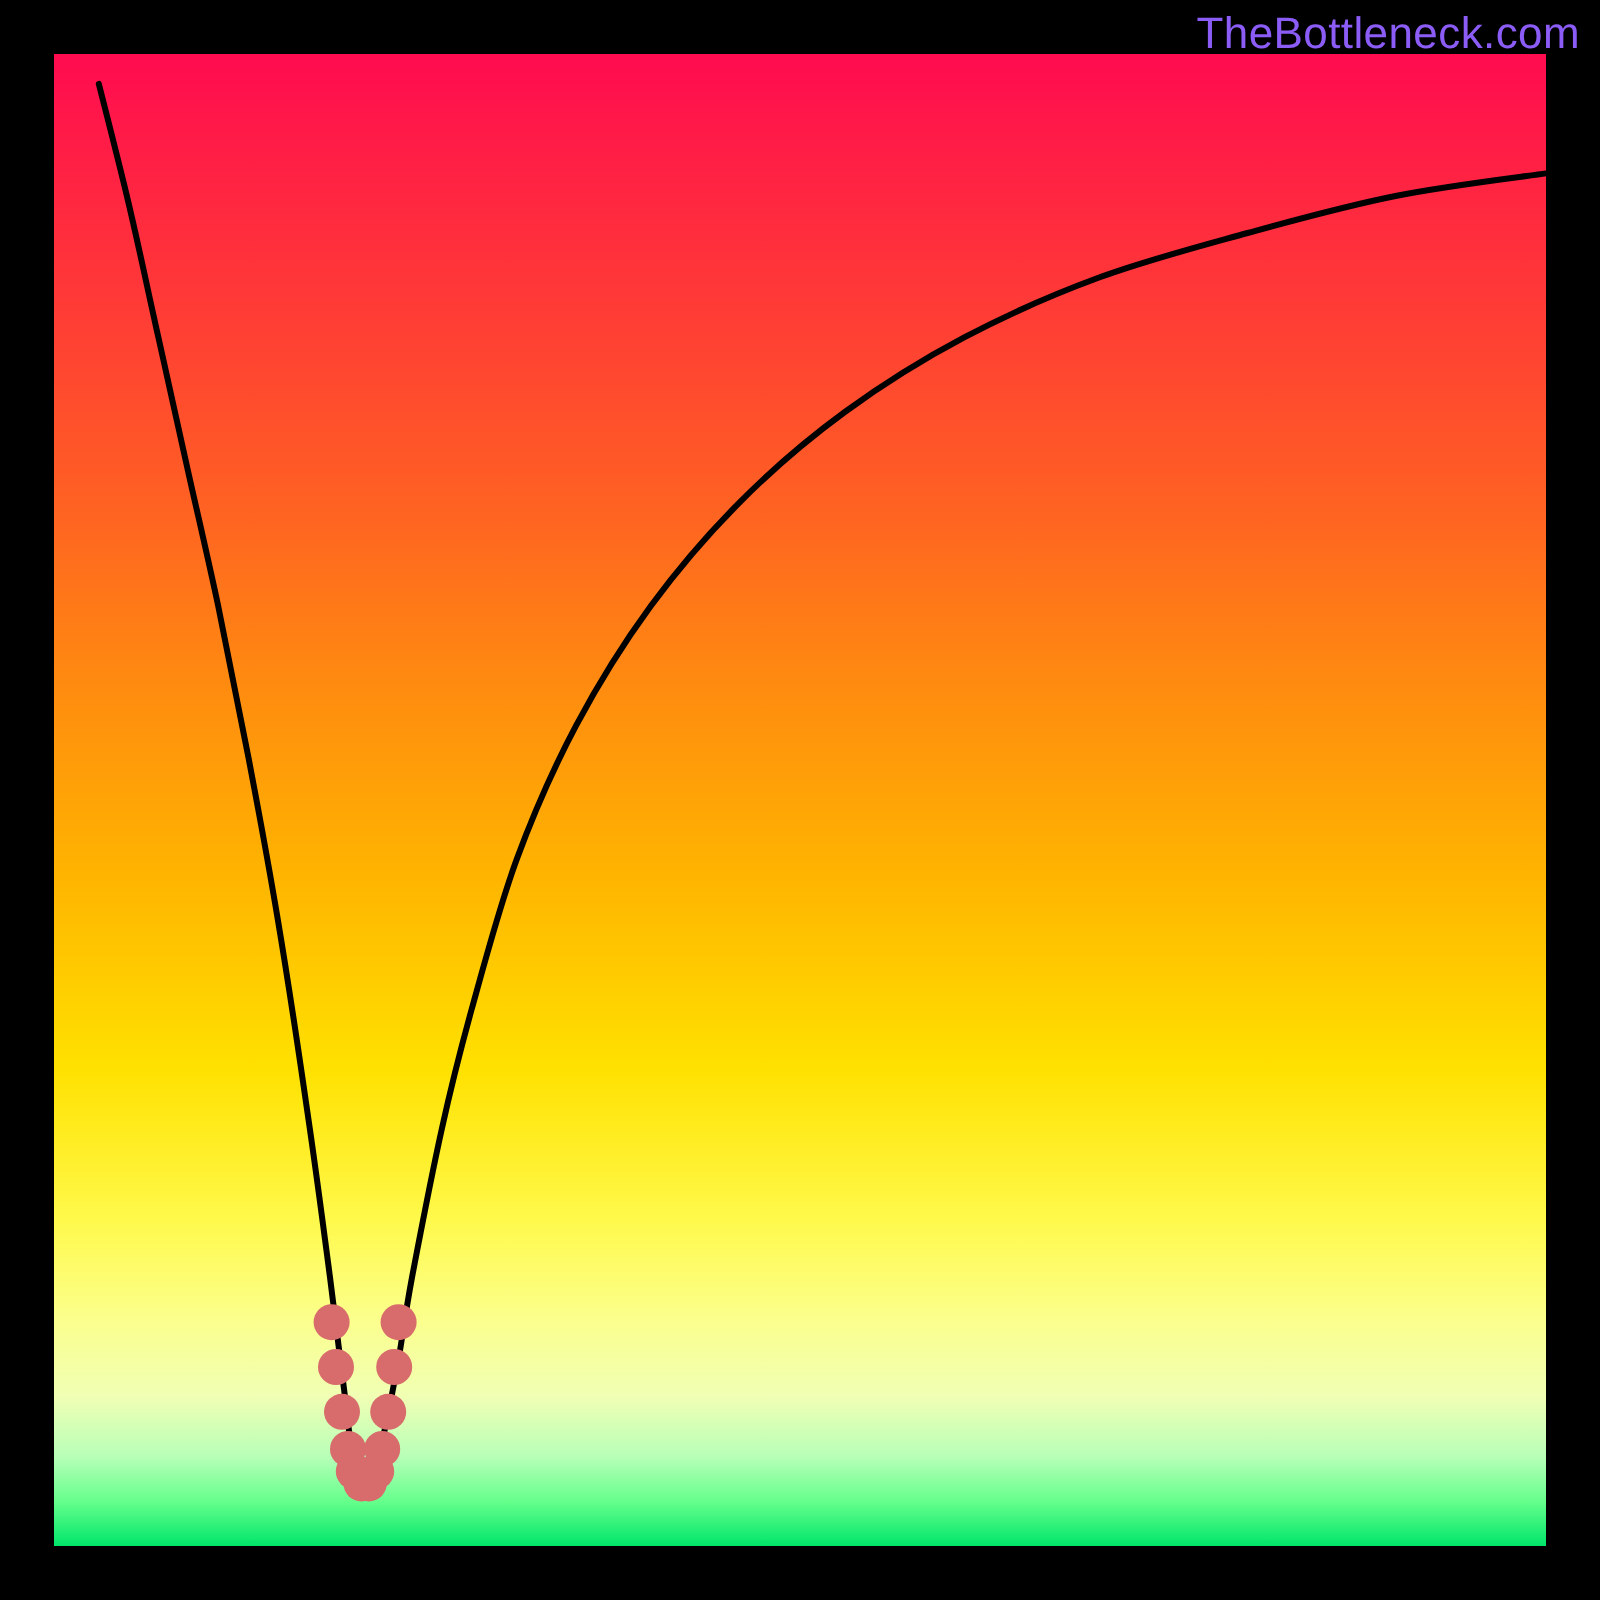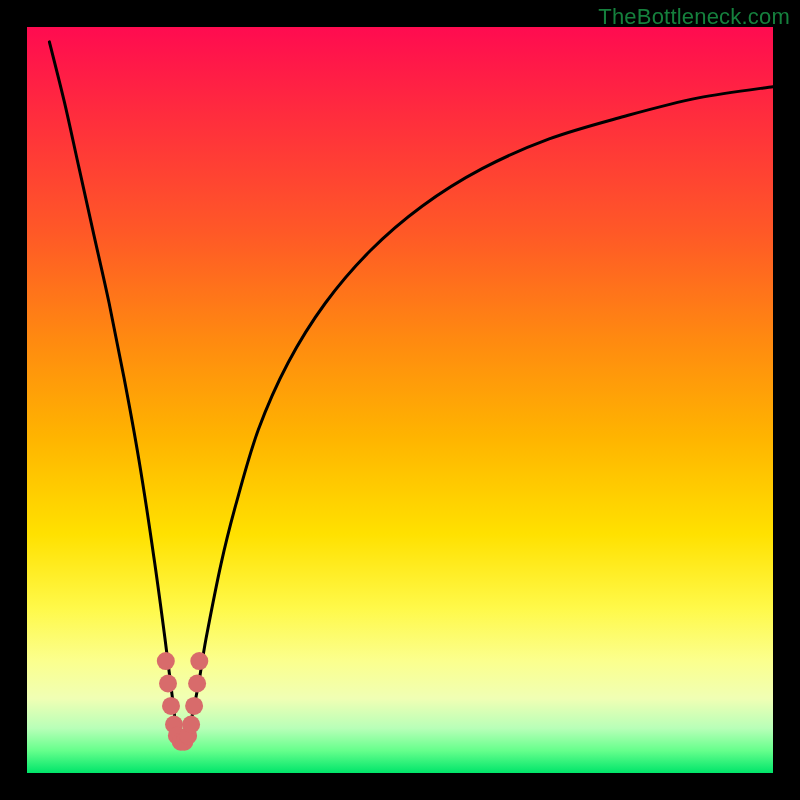--- a/index.html
+++ b/index.html
@@ -30,21 +30,21 @@
       #f0ffb4 90%,
       #b8ffb8 94%,
       #66ff8c 97%,
       #00e56a 100%
     );
   }
   .watermark {
     position: absolute;
     top: 4px;
     right: 10px;
-    color: #15803d;
+    color: #8b5cf6;
     font-size: 22px;
     font-weight: 400;
     letter-spacing: 0.2px;
     user-select: none;
   }
   svg.curve {
     position: absolute;
     left: 0;
     top: 0;
     width: 746px;

